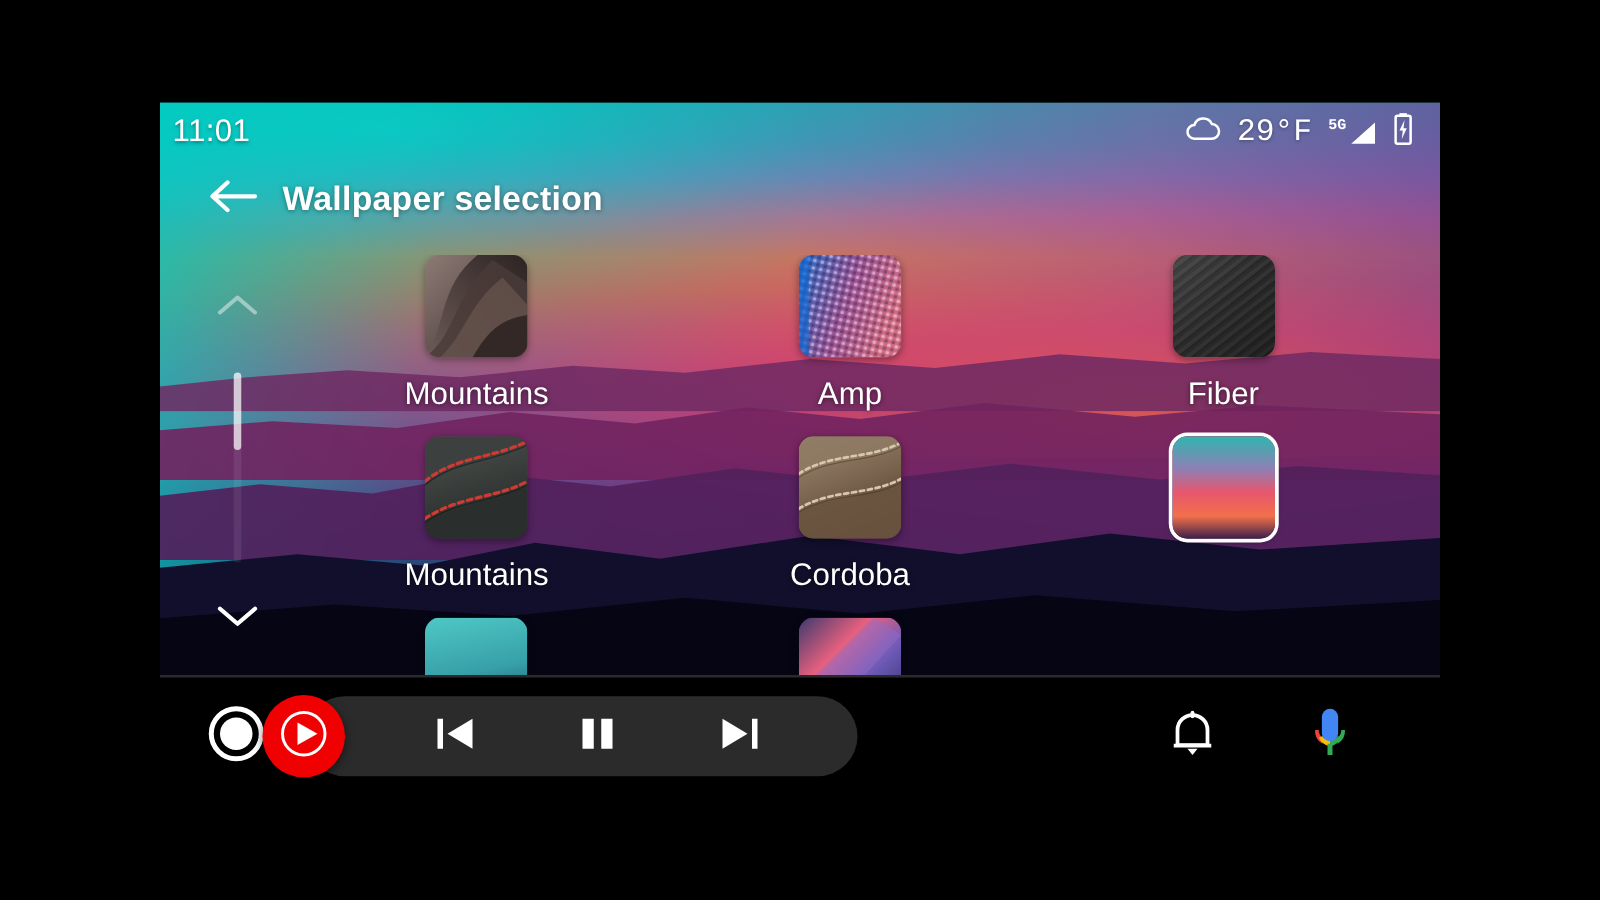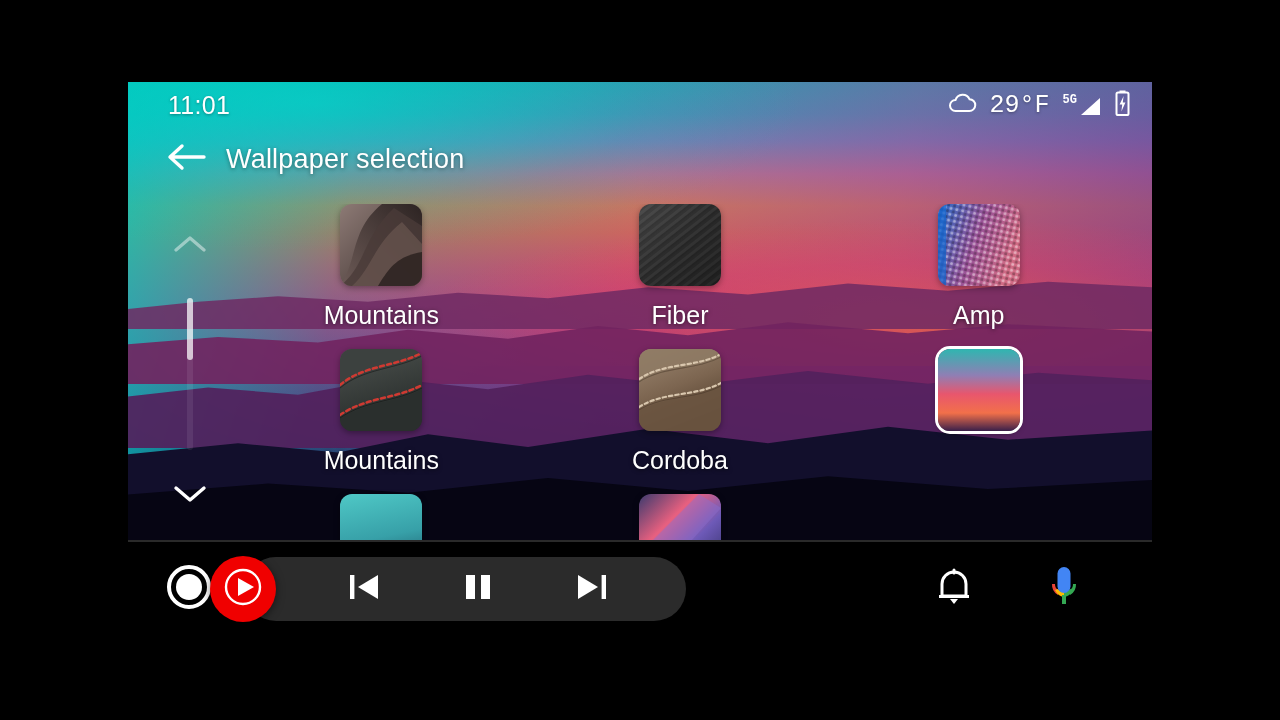--- a/index.html
+++ b/index.html
@@ -59,35 +59,35 @@
   .r2 { top:46%;  height:20%; }
   .r3 { top:56%;  height:24%; }
   .r4 { top:70%;  height:32%; }
 
   
   #statusbar {
     position:absolute; left:0; top:0; width:100%; height:46px;
     display:flex; align-items:center; color:#fff;
   }
   #clock {
-    margin-left:40px; font-size:25px; letter-spacing:.3px;
+    margin-left:10px; font-size:25px; letter-spacing:.3px;
     text-shadow:0 1px 3px rgba(0,0,0,.35);
   }
   #status-right {
     margin-left:auto; margin-right:22px;
     display:flex; align-items:center; gap:13px;font-family:Liberation Mono, monospace;
   }
   #temp { font-size:25px; text-shadow:0 1px 3px rgba(0,0,0,.35); }
   .sig-wrap { display:flex; align-items:flex-end; gap:1px; }
   #netlabel { font-size:12px; font-weight:bold; line-height:1; margin-bottom:11px; }
 
   
   #header {
     position:absolute; left:0; top:48px; width:100%; height:58px;
-    display:flex; align-items:center; color:#fff;
+    display:flex; align-items:center; color:#fff;font-weight:bold;
   }
   #back-btn {
     width:56px; height:56px; margin-left:30px;
     display:flex; align-items:center; justify-content:center;
     cursor:pointer;
   }
   #page-title {
     font-size:27px; margin-left:12px; letter-spacing:.2px;
     text-shadow:0 1px 4px rgba(0,0,0,.4);
   }
@@ -275,20 +275,44 @@
             </linearGradient>
           </defs>
           <rect width="82" height="82" fill="url(#mtA)"></rect>
           <path d="M0,82 C18,56 10,26 42,0 L82,0 L82,82 Z" fill="url(#mtB)" opacity="0.95"></path>
           <path d="M0,82 C26,62 22,34 54,4 L82,22 L82,82 Z" fill="#4a3b38" opacity="0.8"></path>
           <path d="M12,82 C32,64 34,40 62,18 L82,40 L82,82 Z" fill="#6b5752" opacity="0.65"></path>
           <path d="M38,82 C48,66 56,52 82,48 L82,82 Z" fill="#2b2220" opacity="0.85"></path>
         </svg>
       </div>
       <div class="cell-label">Mountains</div>
+    </div>
+
+    <div class="cell">
+      <div class="thumb">
+        <svg viewBox="0 0 82 82" preserveAspectRatio="none">
+          <defs>
+            <linearGradient id="ampBg" x1="0" y1="0" x2="1" y2="0.35">
+              <stop offset="0" stop-color="#1f6fd0"></stop>
+              <stop offset="0.18" stop-color="#4b63b8"></stop>
+              <stop offset="0.55" stop-color="#9a5296"></stop>
+              <stop offset="1" stop-color="#d06a84"></stop>
+            </linearGradient>
+            <pattern id="ampDots" width="6" height="6" patternUnits="userSpaceOnUse" patternTransform="rotate(12)">
+              <circle cx="1.6" cy="1.6" r="1.5" fill="#ffffff" fill-opacity="0.45"></circle>
+              <circle cx="4.6" cy="4.6" r="1.5" fill="#000000" fill-opacity="0.28"></circle>
+            </pattern>
+          </defs>
+          <rect width="82" height="82" fill="url(#ampBg)"></rect>
+          <rect width="82" height="82" fill="url(#ampDots)"></rect>
+          <rect width="8" height="82" fill="#1766cc" opacity="0.75"></rect>
+          <rect width="82" height="82" fill="none"></rect>
+        </svg>
+      </div>
+      <div class="cell-label">Amp</div>
     </div>
 
     <div class="cell">
       <div class="thumb">
         <svg viewBox="0 0 82 82" preserveAspectRatio="none">
           <defs>
             <pattern id="fibP" width="7" height="7" patternUnits="userSpaceOnUse" patternTransform="rotate(-38)">
               <rect width="7" height="7" fill="#2e2e2e"></rect>
               <rect width="7" height="3.4" fill="#3a3a3a"></rect>
               <rect y="3.4" width="7" height="0.9" fill="#222"></rect>
@@ -303,44 +327,20 @@
           <rect width="82" height="82" fill="url(#fibSh)"></rect>
         </svg>
       </div>
       <div class="cell-label">Fiber</div>
     </div>
 
     <div class="cell">
       <div class="thumb">
         <svg viewBox="0 0 82 82" preserveAspectRatio="none">
           <defs>
-            <linearGradient id="ampBg" x1="0" y1="0" x2="1" y2="0.35">
-              <stop offset="0" stop-color="#1f6fd0"></stop>
-              <stop offset="0.18" stop-color="#4b63b8"></stop>
-              <stop offset="0.55" stop-color="#9a5296"></stop>
-              <stop offset="1" stop-color="#d06a84"></stop>
-            </linearGradient>
-            <pattern id="ampDots" width="6" height="6" patternUnits="userSpaceOnUse" patternTransform="rotate(12)">
-              <circle cx="1.6" cy="1.6" r="1.5" fill="#ffffff" fill-opacity="0.45"></circle>
-              <circle cx="4.6" cy="4.6" r="1.5" fill="#000000" fill-opacity="0.28"></circle>
-            </pattern>
-          </defs>
-          <rect width="82" height="82" fill="url(#ampBg)"></rect>
-          <rect width="82" height="82" fill="url(#ampDots)"></rect>
-          <rect width="8" height="82" fill="#1766cc" opacity="0.75"></rect>
-          <rect width="82" height="82" fill="none"></rect>
-        </svg>
-      </div>
-      <div class="cell-label">Amp</div>
-    </div>
-
-    <div class="cell">
-      <div class="thumb">
-        <svg viewBox="0 0 82 82" preserveAspectRatio="none">
-          <defs>
             <linearGradient id="stG" x1="0" y1="0" x2="0.3" y2="1">
               <stop offset="0" stop-color="#4e5350"></stop>
                 <stop offset="1" stop-color="#262b29"></stop>
             </linearGradient>
           </defs>
           <rect width="82" height="82" fill="url(#stG)"></rect>
           <path d="M0,40 C24,18 54,20 82,6 L82,0 L0,0 Z" fill="#3c413f"></path>
           <path d="M0,70 C26,52 56,54 82,40 L82,82 L0,82 Z" fill="#2a2f2d"></path>
           <path d="M0,36 C24,16 54,18 82,4" fill="none" stroke="#cf3a32" stroke-width="2.6" stroke-dasharray="4 3.4" stroke-linecap="round"></path>
           <path d="M0,66 C26,48 56,50 82,36" fill="none" stroke="#cf3a32" stroke-width="2.6" stroke-dasharray="4 3.4" stroke-linecap="round"></path>

